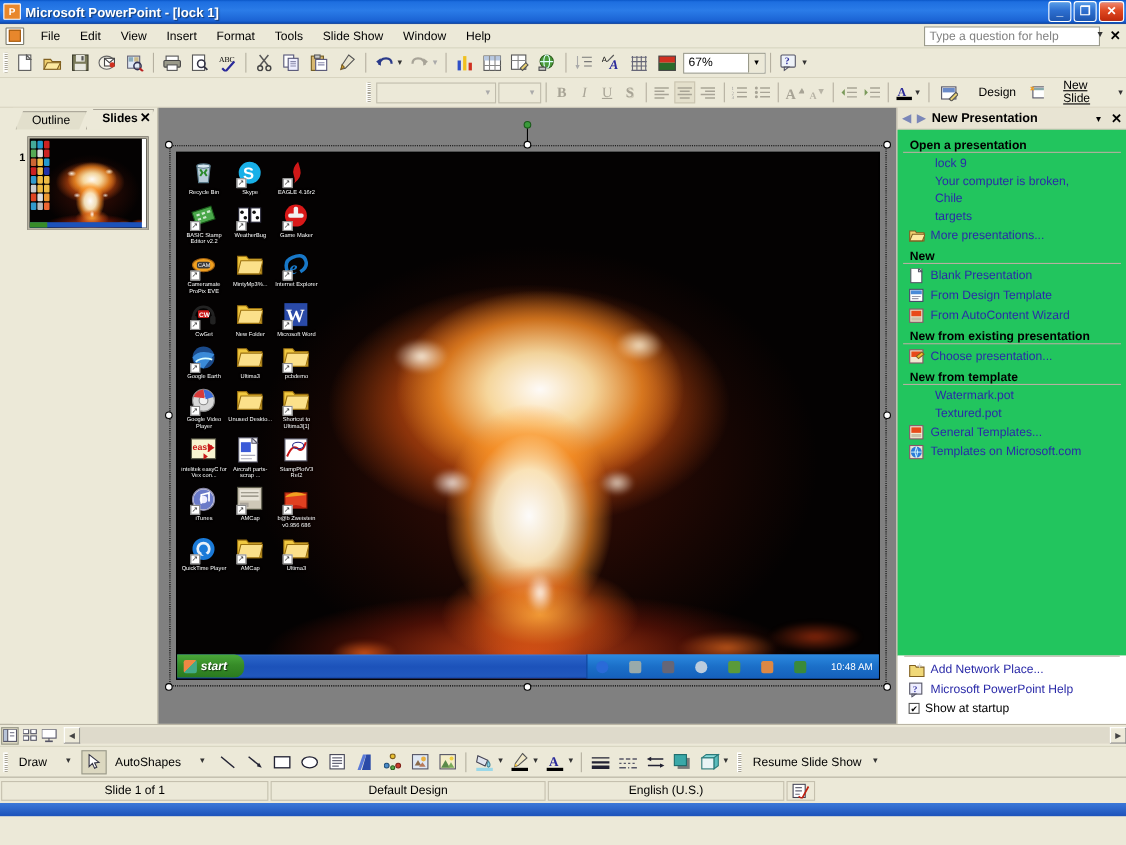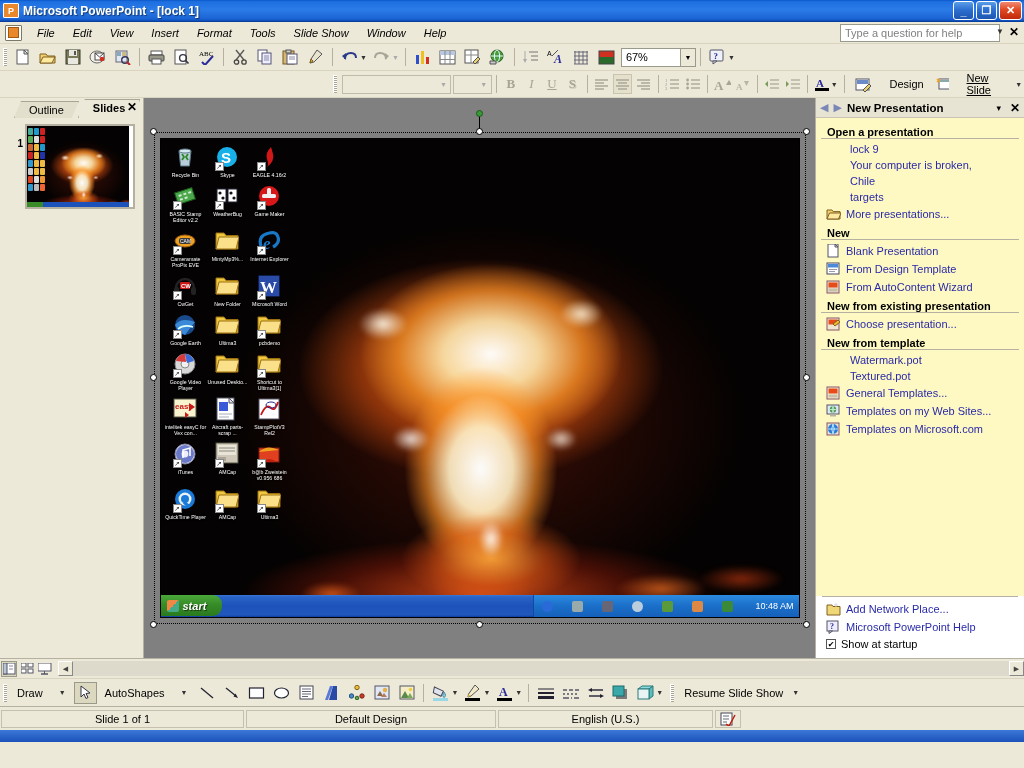--- a/index.html
+++ b/index.html
@@ -37,21 +37,21 @@
     height:22px; display:flex; align-items:center;
     background:#ece9d8; border-bottom:1px solid #d8d4c0;
     position:relative;
   }
   .menu-doc-icon{
     width:17px;height:16px;margin:0 6px 0 5px;
     border:1px solid #7a7a6a;background:#fff;position:relative;border-radius:1px;
     display:flex;align-items:center;justify-content:center;
   }
   .menu-doc-icon::after{content:'';width:9px;height:9px;background:#e8872c;border:1px solid #a05a10;}
-  .menu-item{ padding:3px 9px; color:#000; font-size:11px;font-style:italic; }
+  .menu-item{ padding:3px 9px; color:#000; font-size:11px; }
   .qbox{
     position:absolute; right:24px; top:2px; width:160px;height:18px;
     border:1px solid #9a9a8a; background:#fff; font-size:11px;
     color:#808080; padding:2px 4px; display:flex; align-items:center;
   }
   .qbox-arrow{ position:absolute; right:20px; top:5px; font-size:8px; color:#333;}
   .qbox-x{ position:absolute; right:5px; top:3px; font-size:12px; font-weight:bold;}
   
   .toolbar{
     height:27px; display:flex; align-items:center;
@@ -181,21 +181,21 @@
   .clock{ color:#fff;font-size:9px;margin-left:3px;}
   
   .taskpane{
     width:209px; background:#e8e4d3; border-left:1px solid #b5b0a0;
     font-size:11px; display:flex; flex-direction:column; position:relative;
   }
   .tp-head{ height:20px; display:flex;align-items:center;gap:5px;padding:0 4px;
     background:#e8e4d3; border-bottom:1px solid #c8c4b2;}
   .tp-nav{ color:#7a86b8; font-size:11px;}
   .tp-title{ font-weight:bold; font-size:11.5px;}
-  .tp-body{ flex:1; padding:4px 0 0 0; overflow:hidden; background:#fef9c3; }
+  .tp-body{ flex:1; padding:4px 0 0 0; overflow:hidden; background:#22c55e; }
   .tp-sec-title{ font-weight:bold; font-size:11px; padding:1px 6px 0 6px;
      border-bottom:1px solid #b5b0a0; margin:3px 5px 2px 5px;}
   .tp-link{ display:flex;align-items:center;gap:5px; padding:2px 5px 2px 10px;
      color:#2a2aa8; font-size:11px;}
   .tp-link.indent{ padding-left:34px; }
   .tp-link .ti{ width:15px;height:14px;flex:none; border-radius:1px;}
   .tp-bottom{ border-top:1px solid #b5b0a0; margin:0 6px; padding-top:3px;}
   .cbx{ width:10px;height:10px;border:1px solid #555;background:#fff;
      display:flex;align-items:center;justify-content:center;font-size:8px;}
   
@@ -1053,31 +1053,20 @@
               <rect x="1" y="1" width="12" height="12" fill="#f4ecd4" stroke="#856"></rect>
               <rect x="2.5" y="2.5" width="9" height="5" fill="#e84a1a"></rect>
               <rect x="2.5" y="8.5" width="9" height="3" fill="#c8c0a8"></rect>
             </svg>
           </span>
           <span>General Templates...</span>
         </div>
         <div class="tp-link">
           <span class="ti">
             <svg width="15" height="14">
-              <rect x="1" y="1" width="12" height="9" fill="#dfe8f4" stroke="#556"></rect>
-              <circle cx="7" cy="5.5" r="3.2" fill="#4a9a4a"></circle>
-              <path d="M3.8 5.5 H10.2 M7 2.3 Q9 5.5 7 8.7 Q5 5.5 7 2.3" stroke="#dff" fill="none" stroke-width="0.7"></path>
-              <rect x="4" y="10.5" width="6" height="2" fill="#b8b4a4"></rect>
-            </svg>
-          </span>
-          <span>Templates on my Web Sites...</span>
-        </div>
-        <div class="tp-link">
-          <span class="ti">
-            <svg width="15" height="14">
               <rect x="1" y="1" width="12" height="12" fill="#e8e4d4" stroke="#856"></rect>
               <circle cx="7" cy="7" r="5" fill="#2a7ad8"></circle>
               <path d="M2 7 H12 M7 2 Q9.5 7 7 12 Q4.5 7 7 2" stroke="#dff" fill="none" stroke-width="0.8"></path>
             </svg>
           </span>
           <span>Templates on Microsoft.com</span>
         </div>
       </div>
     <div style="background:#fff;padding-bottom:6px">
       <div class="tp-bottom"></div>

